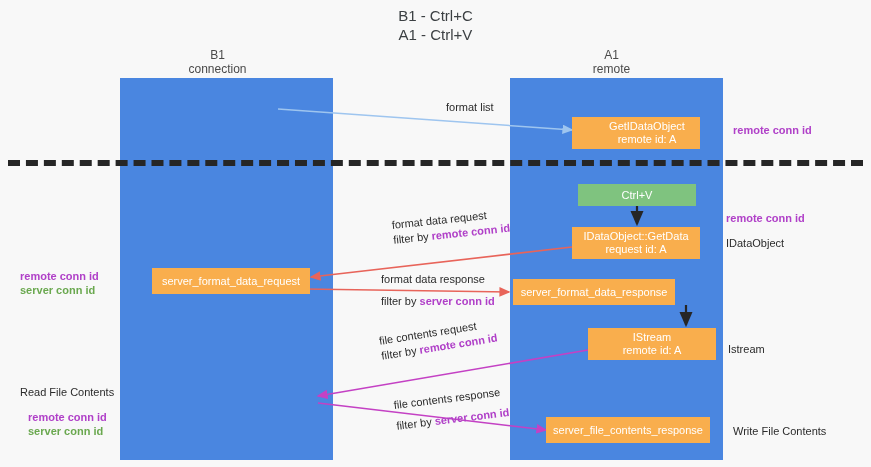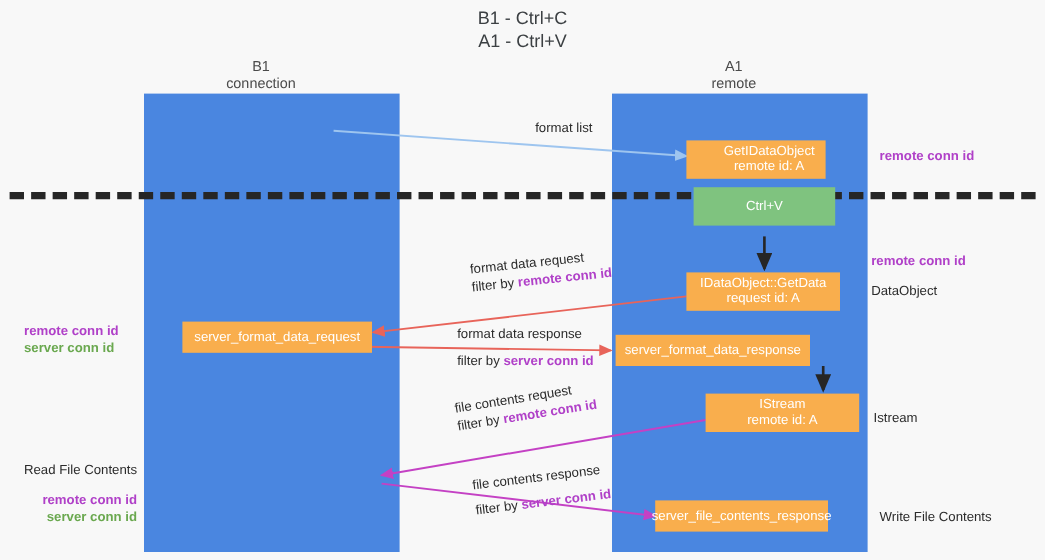--- a/index.html
+++ b/index.html
@@ -146,37 +146,37 @@
     <path d="M686,305 L686,325" fill="none" stroke="#262626" stroke-width="2.2" marker-end="url(#ar-dark)"></path>
 
     <line x1="588" y1="350" x2="318" y2="396" stroke="#c441c4" stroke-width="1.6" marker-end="url(#ar-purple)"></line>
 
     <line x1="318" y1="403" x2="546" y2="430" stroke="#c441c4" stroke-width="1.6" marker-end="url(#ar-purple)"></line>
   </svg>
 
   <div class="divider" style="left:8px; top:160px; width:855px;"></div>
 
 
-  <div class="node orange" style="left:572px; top:117px; width:116px; height:32px;padding-left:26px;">GetIDataObject
+  <div class="node orange" style="left:572px; top:117px; width:128px; height:32px;padding-left:26px;">GetIDataObject
 remote id: A</div>
 
-  <div class="node green" style="left:578px; top:156px; width:118px; height:32px;">Ctrl+V</div>
+  <div class="node green" style="left:578px; top:184px; width:118px; height:22px;">Ctrl+V</div>
 
   <div class="node orange" style="left:572px; top:227px; width:128px; height:32px;">IDataObject::GetData
 request id: A</div>
 
   <div class="node orange" style="left:152px; top:268px; width:158px; height:26px;">server_format_data_request</div>
 
   <div class="node orange" style="left:513px; top:279px; width:162px; height:26px;">server_format_data_response</div>
 
   <div class="node orange" style="left:588px; top:328px; width:128px; height:32px;">IStream
 remote id: A</div>
 
 
-  <div class="node orange" style="left:546px; top:417px; width:144px; height:26px;">server_file_contents_response</div>
+  <div class="node orange" style="left:546px; top:417px; width:164px; height:26px;">server_file_contents_response</div>
 
   <div class="edge-label" style="left:398px; top:100px;margin-left:48px;">
     <span>format list</span>
   </div>
 
   <div class="edge-label" style="left:391px; top:218px; transform:rotate(-6deg); transform-origin:left top;">
     <span>format data request</span>
     <span class="lbl2"><span>filter by </span><span class="strong-purple">remote conn id</span></span>
   </div>
 
@@ -194,35 +194,35 @@
     <span>file contents response</span>
     <span class="lbl2" style="margin-top:6px;"><span>filter by </span><span class="strong-purple">server conn id</span></span>
   </div>
 
   <div class="side-note" style="left:733px; top:123px;">
     <span class="purple">remote conn id</span>
   </div>
 
   <div class="side-note" style="left:726px; top:211px;">
     <span class="purple">remote conn id</span>
-    <span class="plain" style="margin-top:11px;">DataObject</span>
+    <span class="plain" style="margin-top:11px;">IDataObject</span>
   </div>
 
   <div class="side-note" style="left:728px; top:342px;">
     <span class="plain">Istream</span>
   </div>
 
   <div class="side-note" style="left:733px; top:424px;">
     <span class="plain">Write File Contents</span>
   </div>
 
   <div class="side-note" style="left:20px; top:269px;">
     <span class="purple">remote conn id</span>
     <span class="green">server conn id</span>
   </div>
 
-  <div class="side-note" style="left:28px; top:385px;text-align:right;">
+  <div class="side-note" style="left:28px; top:385px;">
     <span class="plain" style="margin-left:-8px;">Read File Contents</span>
     <span class="purple" style="margin-top:11px;">remote conn id</span>
     <span class="green">server conn id</span>
   </div>
 
 </div>
 
 </body></html>

